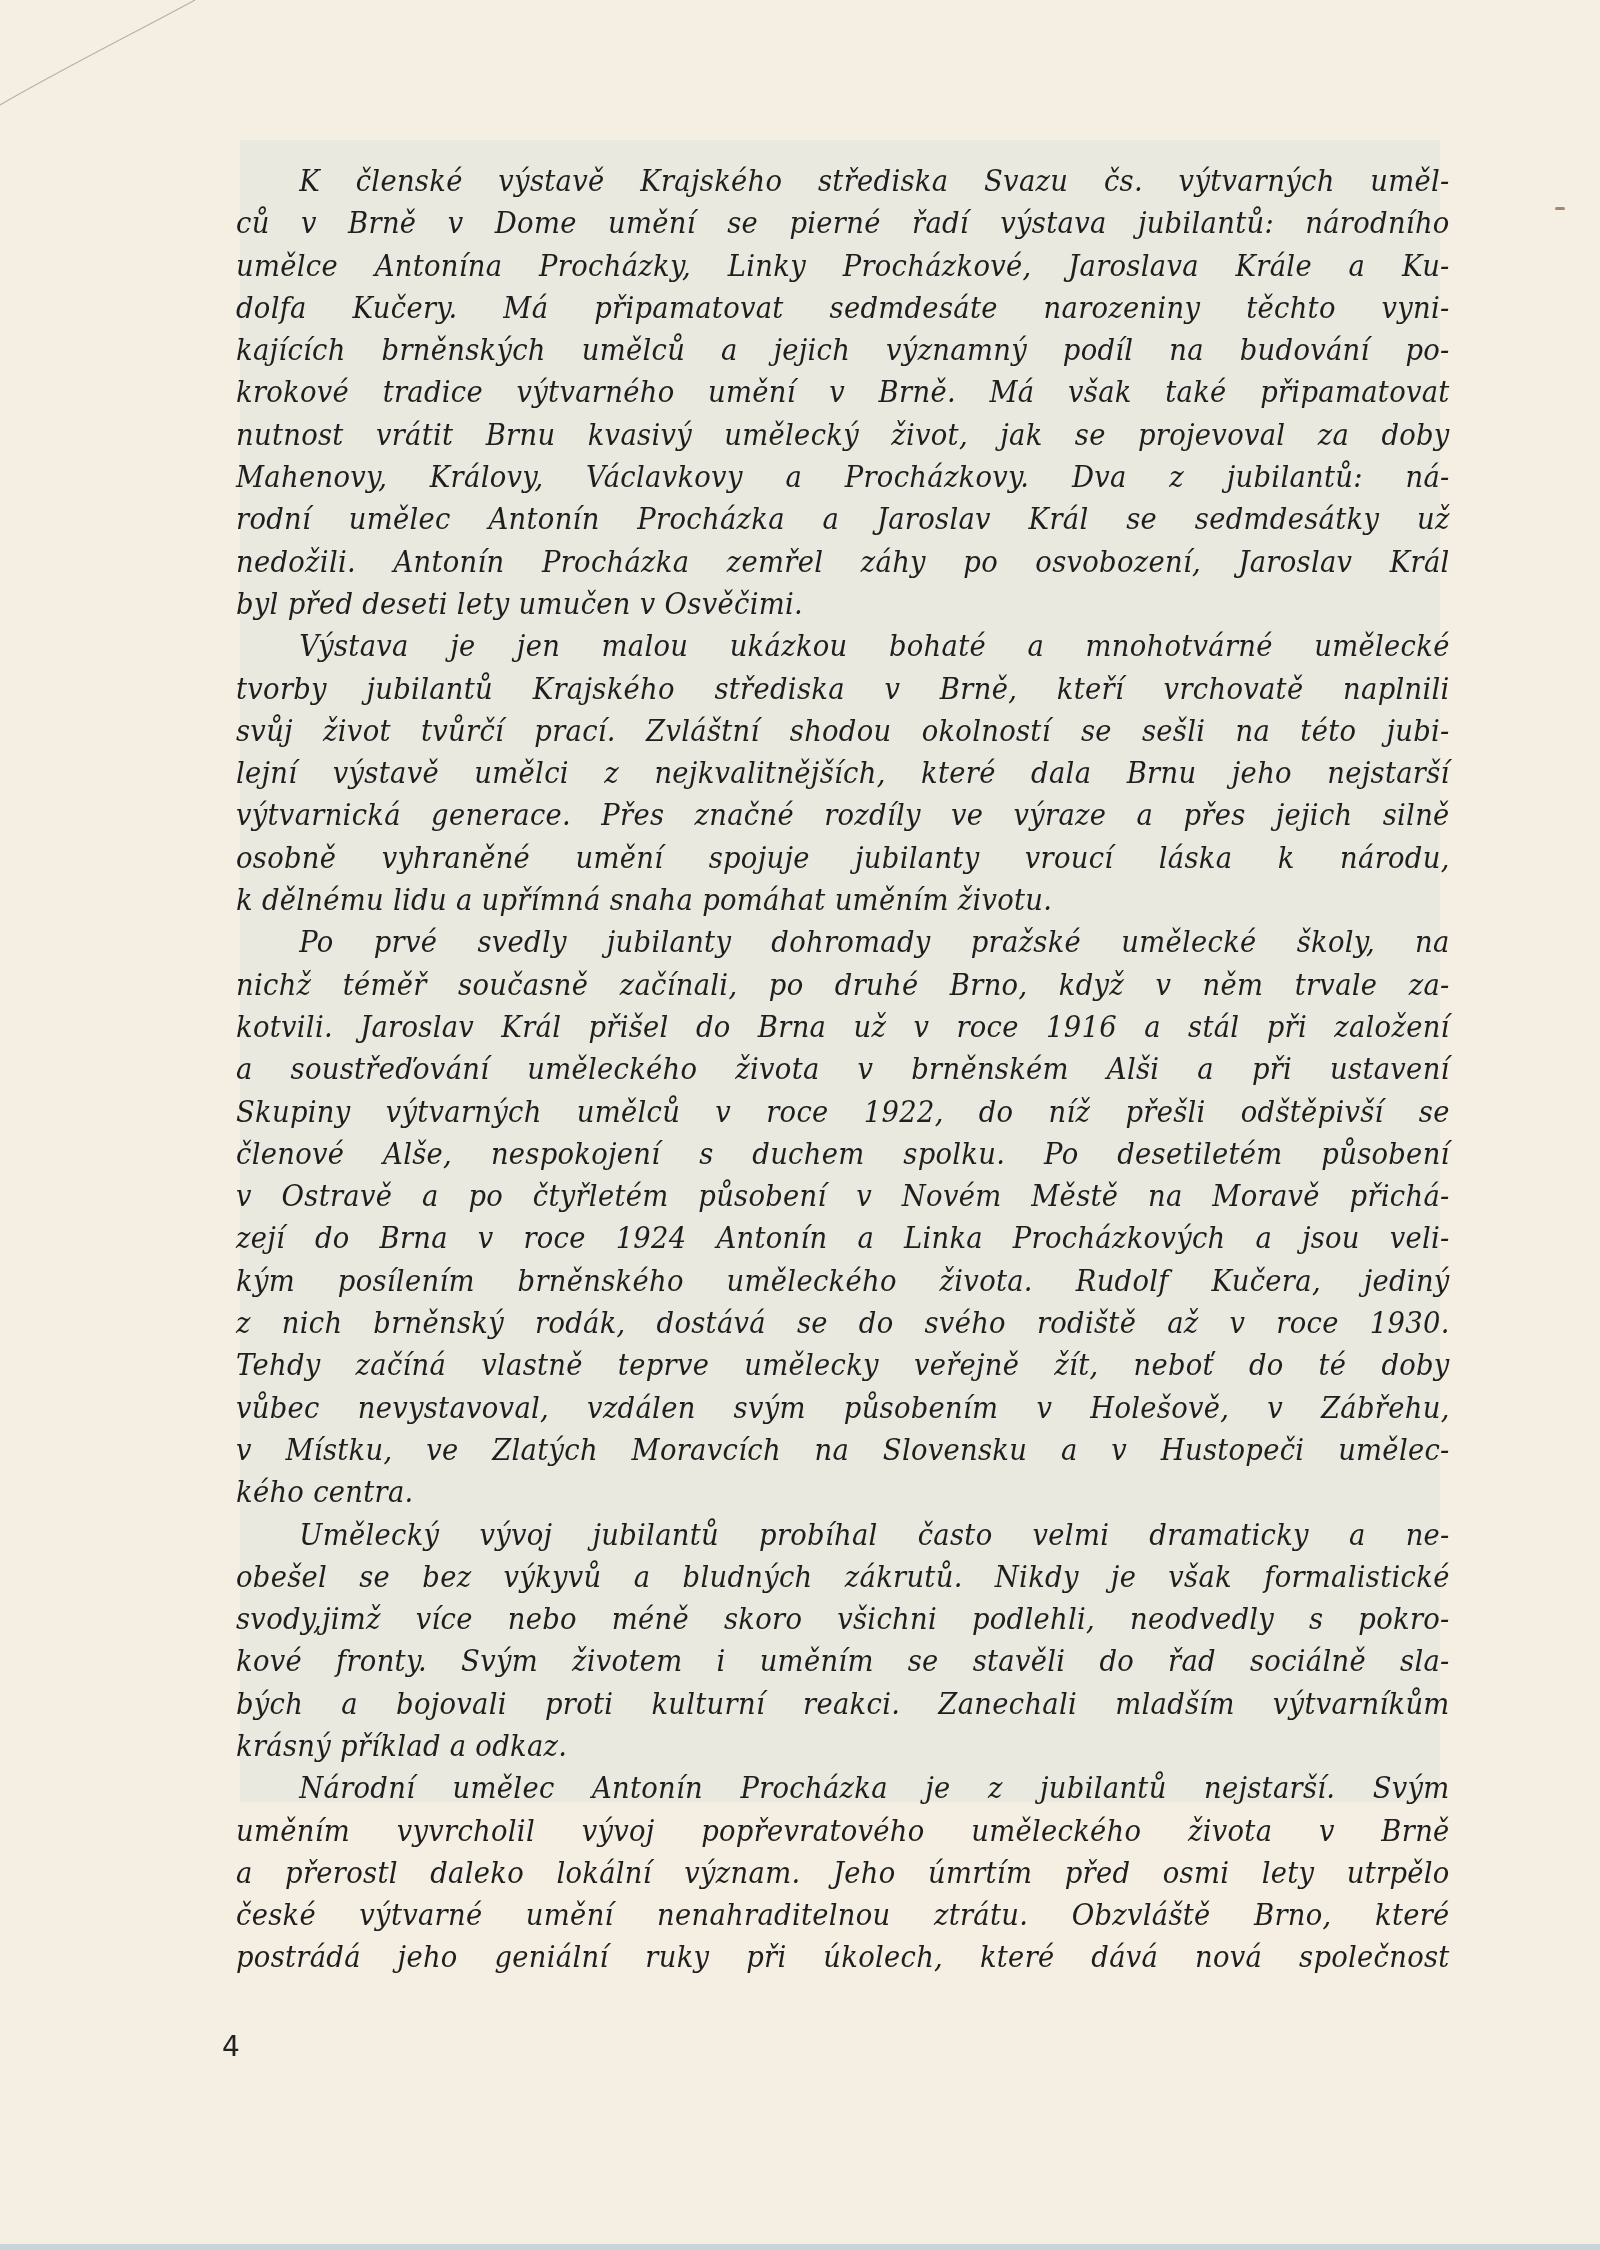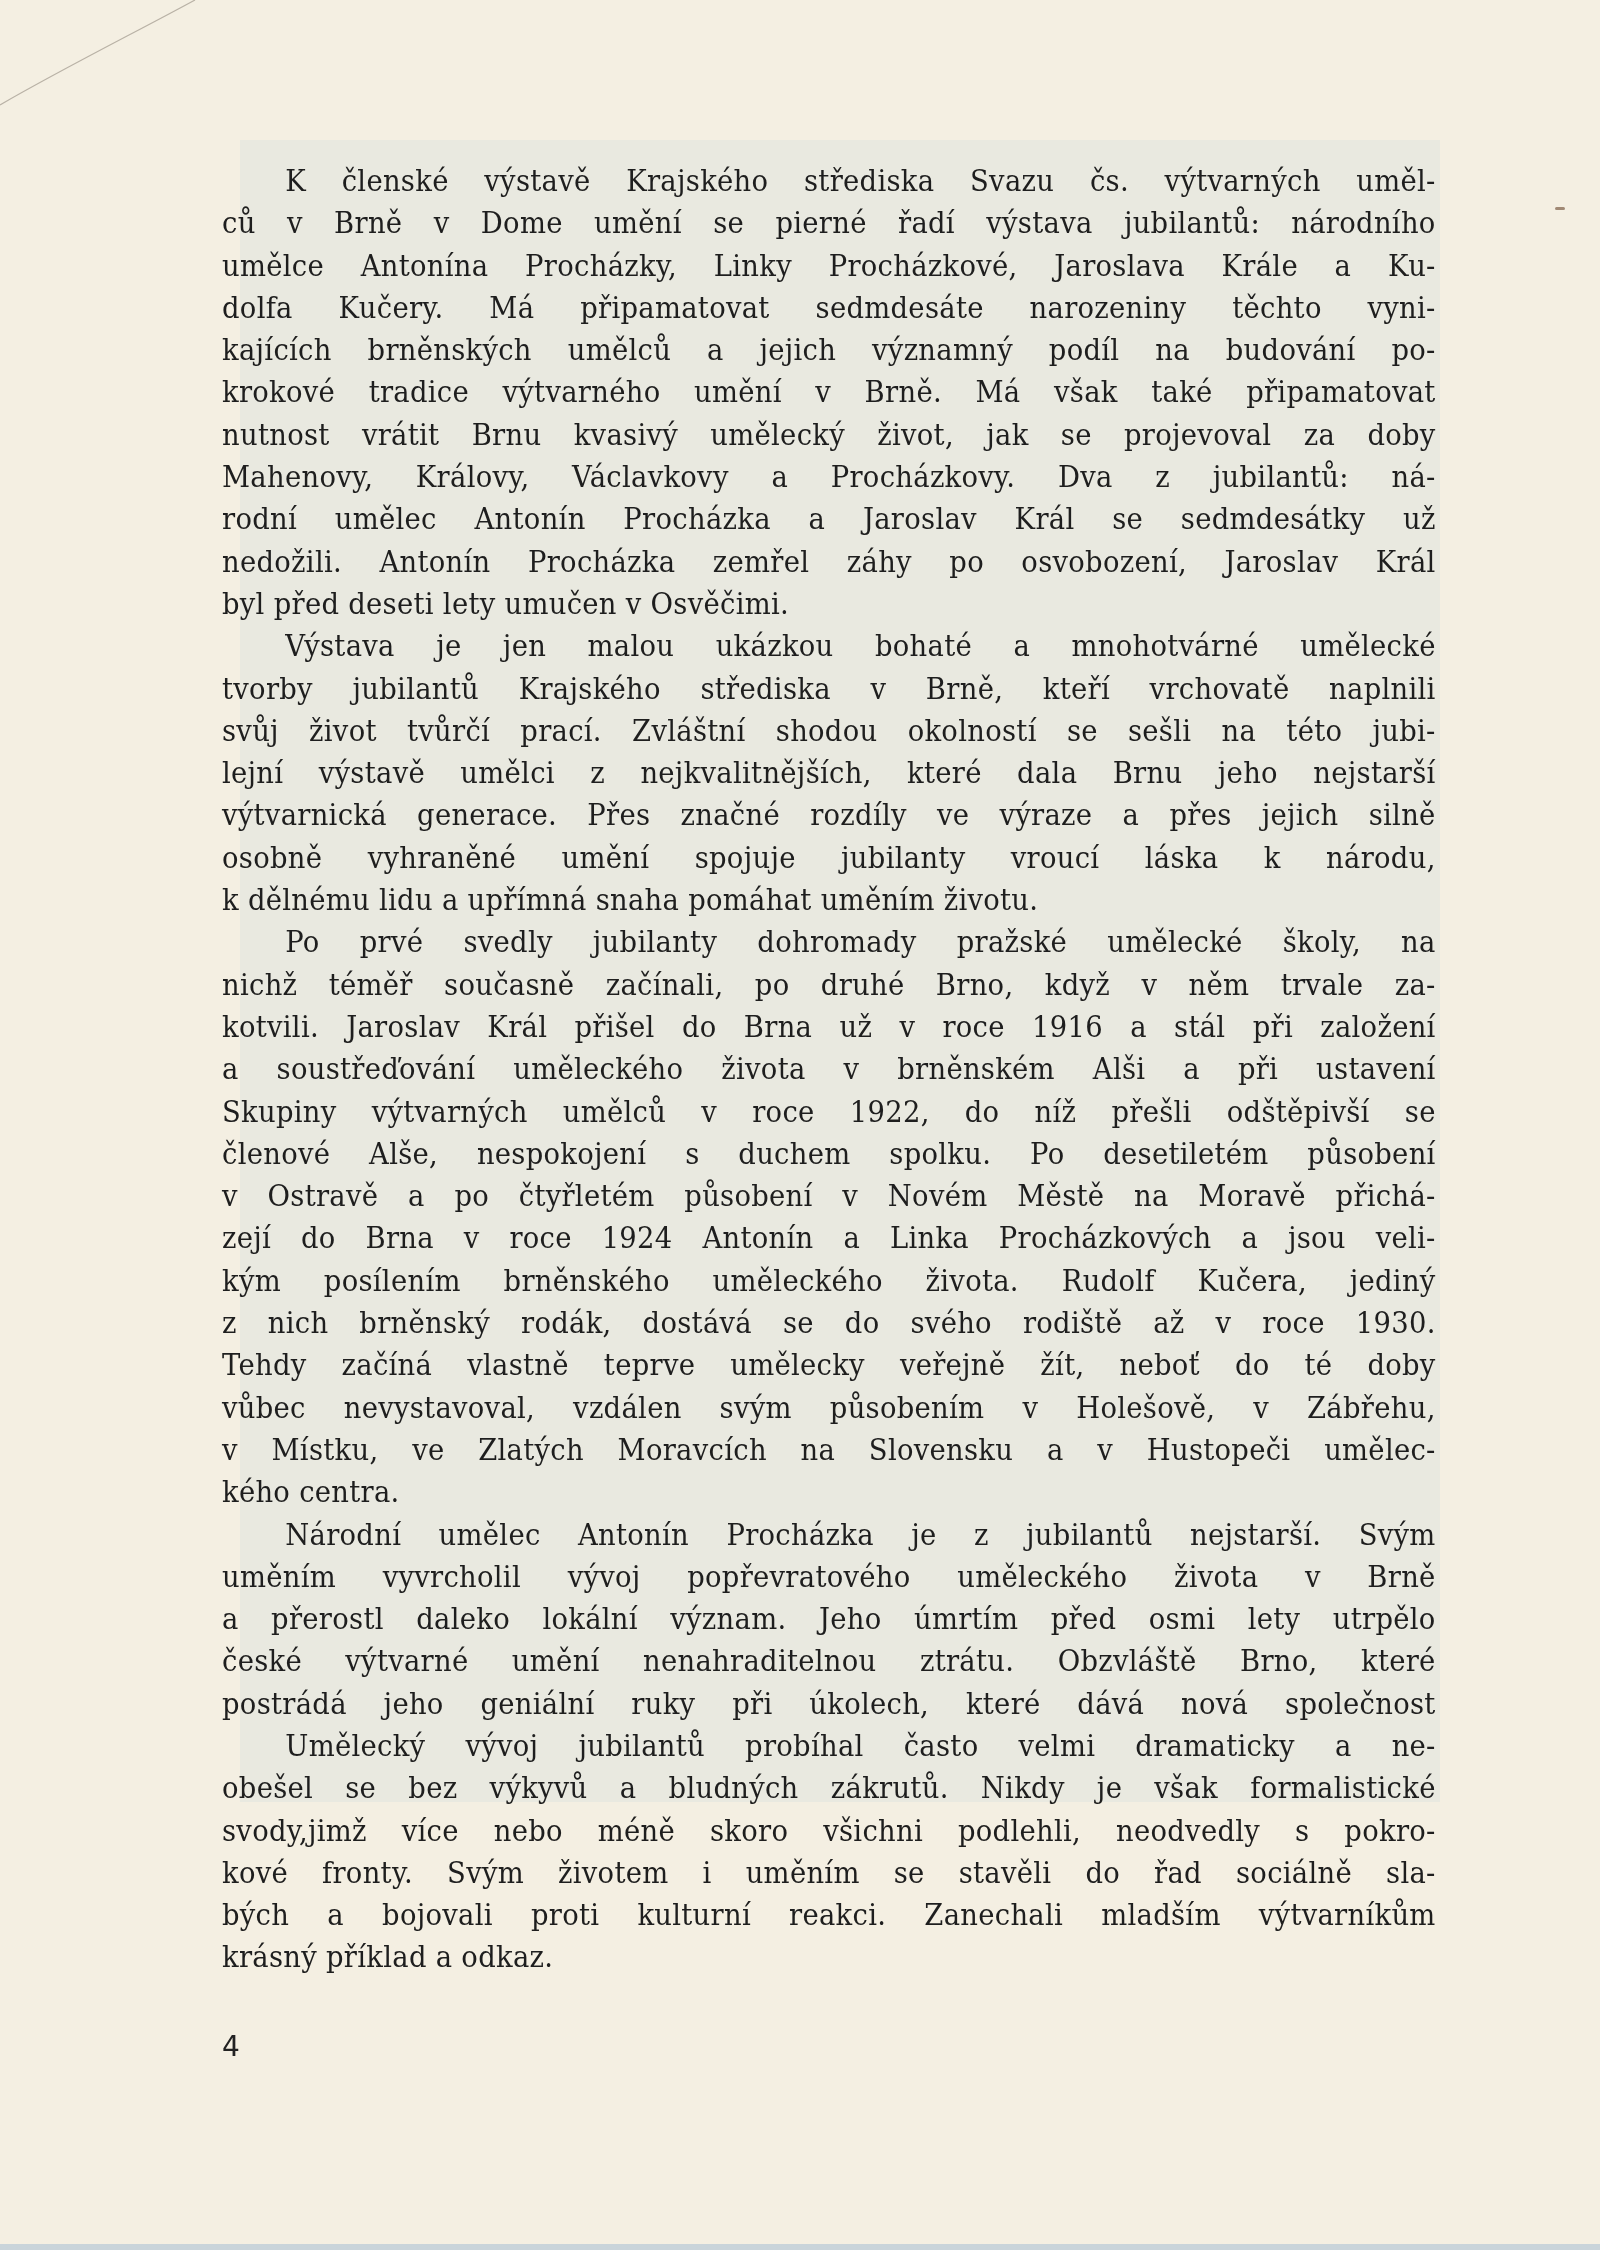--- a/index.html
+++ b/index.html
@@ -25,23 +25,24 @@
     .tint-box {
       position: absolute;
       left: 240px;
       top: 140px;
       width: 1200px;
       height: 1662px;
       background: #e9e9e0;
     }
     .text-block {
       position: absolute;
-      left: 222px;
+      left: 236px;
       top: 160px;
       width: 1214px;
+      font-style: italic;
     }
     .line {
       display: block;
       height: 42.3px;
       line-height: 42.3px;
       font-size: 29.5px;
       white-space: nowrap;
       text-align: justify;
       text-align-last: justify;
       letter-spacing: 0.3px;
@@ -129,33 +130,33 @@
     <span class="line">zejí do Brna v roce 1924 Antonín a Linka Procházkových a jsou veli-</span>
     <span class="line">kým posílením brněnského uměleckého života. Rudolf Kučera, jediný</span>
     <span class="line">z nich brněnský rodák, dostává se do svého rodiště až v roce 1930.</span>
     <span class="line">Tehdy začíná vlastně teprve umělecky veřejně žít, neboť do té doby</span>
     <span class="line">vůbec nevystavoval, vzdálen svým působením v Holešově, v Zábřehu,</span>
     <span class="line">v Místku, ve Zlatých Moravcích na Slovensku a v Hustopeči umělec-</span>
     <span class="line last">kého centra.</span>
   </div>
 
   <div>
-    <span class="line indent">Národní umělec Antonín Procházka je z jubilantů nejstarší. Svým</span>
-    <span class="line">uměním vyvrcholil vývoj popřevratového uměleckého života v Brně</span>
-    <span class="line">a přerostl daleko lokální význam. Jeho úmrtím před osmi lety utrpělo</span>
-    <span class="line">české výtvarné umění nenahraditelnou ztrátu. Obzvláště Brno, které</span>
-    <span class="line">postrádá jeho geniální ruky při úkolech, které dává nová společnost</span>
-  </div>
-
-  <div>
     <span class="line indent">Umělecký vývoj jubilantů probíhal často velmi dramaticky a ne-</span>
     <span class="line">obešel se bez výkyvů a bludných zákrutů. Nikdy je však formalistické</span>
     <span class="line">svody,jimž více nebo méně skoro všichni podlehli, neodvedly s pokro-</span>
     <span class="line">kové fronty. Svým životem i uměním se stavěli do řad sociálně sla-</span>
     <span class="line">bých a bojovali proti kulturní reakci. Zanechali mladším výtvarníkům</span>
     <span class="line last">krásný příklad a odkaz.</span>
+  </div>
+
+  <div>
+    <span class="line indent">Národní umělec Antonín Procházka je z jubilantů nejstarší. Svým</span>
+    <span class="line">uměním vyvrcholil vývoj popřevratového uměleckého života v Brně</span>
+    <span class="line">a přerostl daleko lokální význam. Jeho úmrtím před osmi lety utrpělo</span>
+    <span class="line">české výtvarné umění nenahraditelnou ztrátu. Obzvláště Brno, které</span>
+    <span class="line">postrádá jeho geniální ruky při úkolech, které dává nová společnost</span>
   </div>
 </div>
 
 <div class="page-number">4</div>
 
 <div class="speck"></div>
 <div class="bottom-strip"></div>
 
 </body></html>

